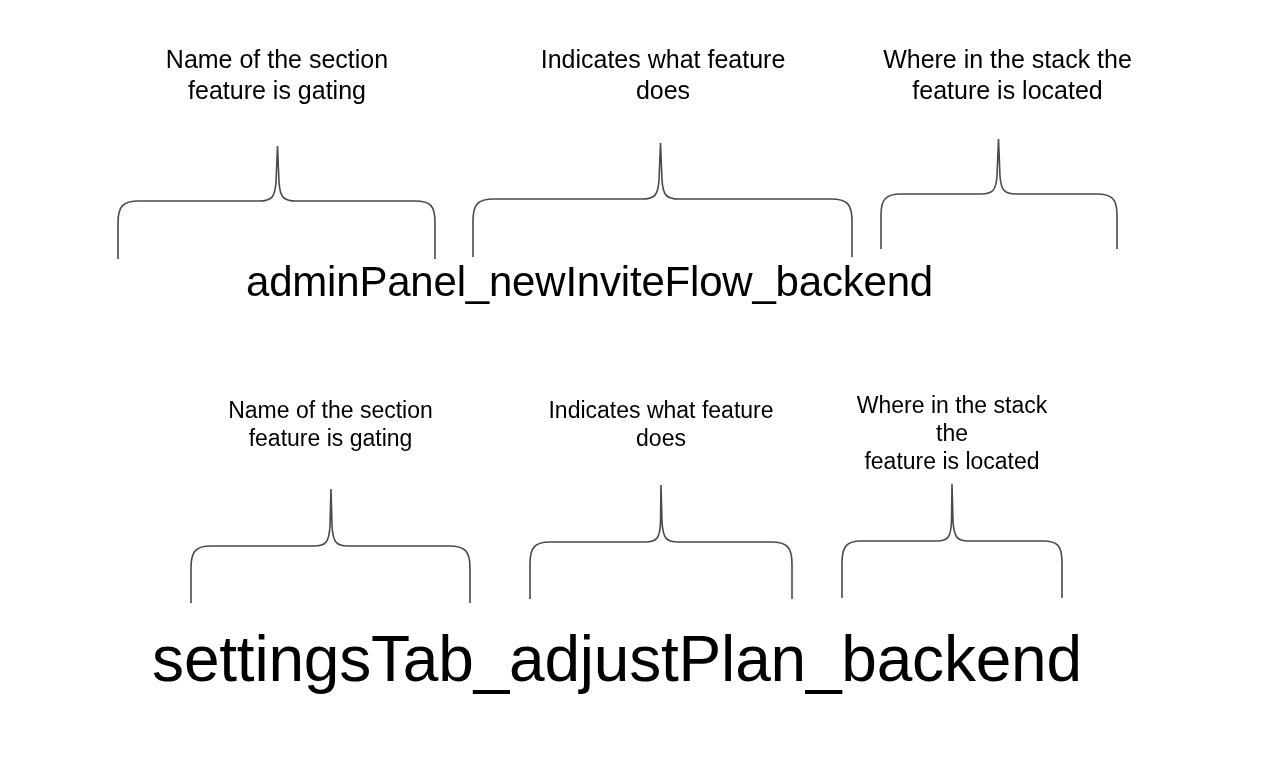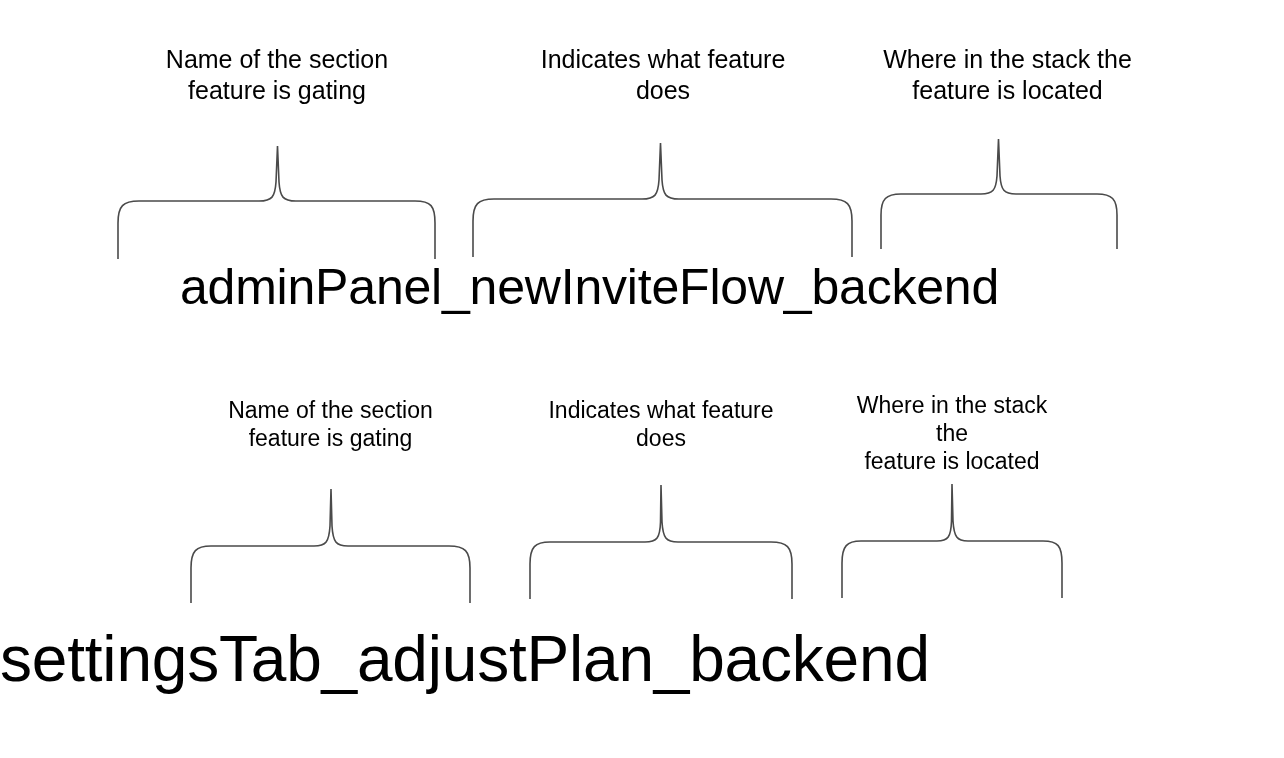--- a/index.html
+++ b/index.html
@@ -77,30 +77,30 @@
     font-family: "Liberation Sans", sans-serif;
     font-weight: 400;
     color: #000000;
     white-space: nowrap;
     letter-spacing: -0.2px;
   }
   .flag-1 {
     left: 0;
     right: 0;
     top: 258px;
-    font-size: 50px;
+    font-size: 42px;
     text-align: center;
     padding-right: 105px;
   }
   .flag-2 {
-    left: 0;
+    left: 12px;
     right: 0;
     top: 622px;
     font-size: 64px;
-    text-align: left;
+    text-align: center;
     padding-right: 62px;
   }
 </style>
 </head>
 <body>
 
 <div class="stage">
 
   <div class="caption cap-r1 cap-r1-1">Name of the section
 feature is gating</div>

